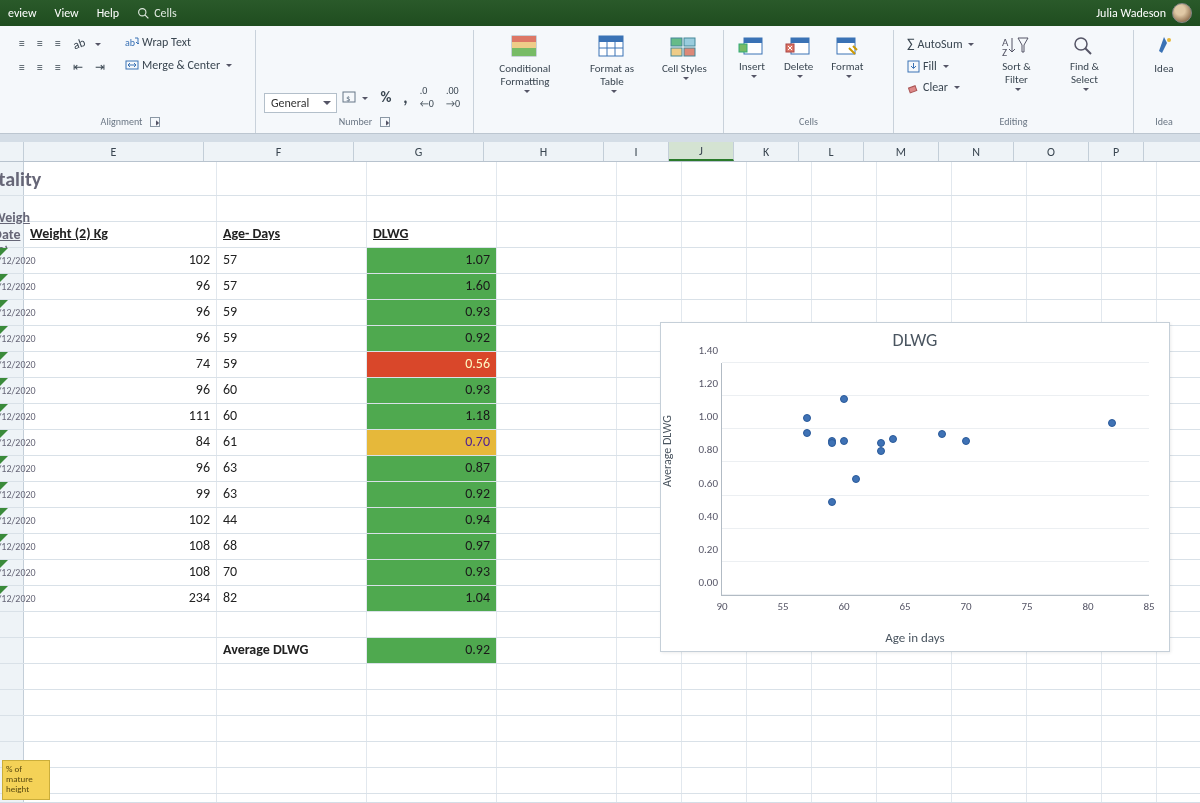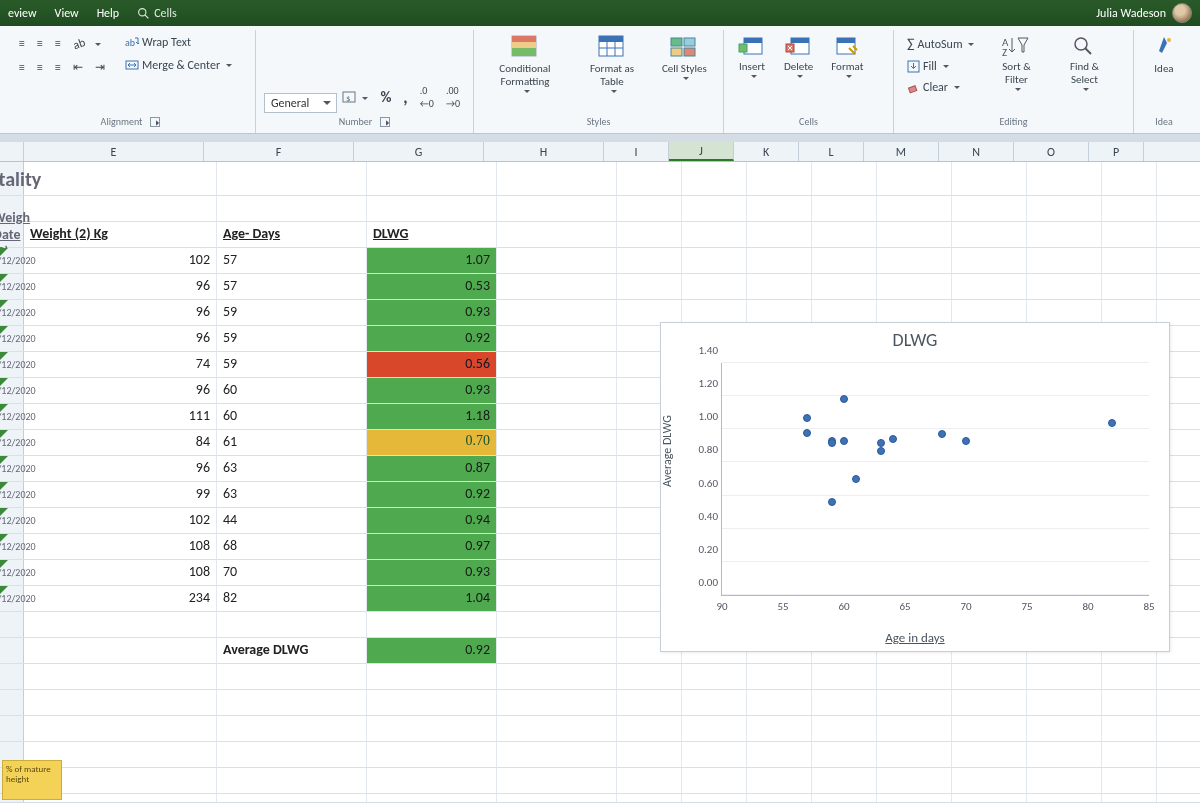--- a/index.html
+++ b/index.html
@@ -147,54 +147,54 @@
   .c-J{ width:65px;}
   .c-K{ width:65px;}
   .c-L{ width:65px;}
   .c-M{ width:75px;}
   .c-N{ width:75px;}
   .c-O{ width:75px;}
   .c-P{ width:55px;}
   .hdr-cell { font-weight:600; text-align:left; font-size:14px; }
   .hdr-underline { text-decoration:underline; }
   .green-fill{ background:#4fa94f; color:#1a1a1a; }
-  .red-fill{ background:#d9472a; color:#0f172a;}
-  .yellow-fill{ background:#e6b83a; color:#14532d;font-family:Liberation Serif, serif;}
+  .red-fill{ background:#d9472a; color:#fef9c3;}
+  .yellow-fill{ background:#e6b83a; color:#4c1d95;}
   .title-cell{ font-size:20px; font-weight:600; text-align:left;}
   
   .chart-box {
     position:absolute;
     left:660px; top:160px;
     width:510px; height:330px;
     background:#fff;
     border:1px solid #c5cfd8;
     box-shadow:1px 1px 3px rgba(0,0,0,0.08);
   }
   .chart-title{
     text-align:center; font-size:18px; color:#4a5560; margin-top:6px; font-weight:400;
   }
   .chart-area{
     position:absolute; left:60px; top:40px; right:20px; bottom:55px;
     border-left:1px solid #b2bbc4; border-bottom:1px solid #b2bbc4;
   }
   .ytick{ position:absolute; left:-42px; width:38px; text-align:right; font-size:11px; color:#556; transform:translateY(-50%);}
   .grid-h{ position:absolute; left:0; right:0; border-top:1px solid #eceff2;}
   .xtick{ position:absolute; bottom:-18px; font-size:11px; color:#556; transform:translateX(-50%);}
-  .xlabel{ position:absolute; bottom:6px; left:0; right:0; text-align:center; font-size:13px; color:#4a5560;text-decoration:underline;}
+  .xlabel{ position:absolute; bottom:6px; left:0; right:0; text-align:center; font-size:13px; color:#4a5560;}
   .ylabel{
     position:absolute; left:6px; top:50%; transform:translateY(-50%) rotate(-90deg);
     transform-origin:left center; font-size:12px; color:#4a5560; white-space:nowrap;
   }
   .pt{
     position:absolute; width:8px; height:8px; border-radius:50%;
     background:#3f72b5; border:1px solid #2a5a9a;
     transform:translate(-50%, 50%);
   }
   .sticky-note{
-    position:absolute; left:2px; bottom:2px; width:60px; height:40px;
+    position:absolute; left:2px; bottom:2px; width:48px; height:40px;
     background:#f4d257; font-size:9px; color:#5a4a10; padding:3px; line-height:1.1;
     border:1px solid #cbae3a;
   }
   .green-tri::before{
     content:""; position:absolute; left:0; top:0;
     border:4px solid transparent; border-top-color:#3a8a3a; border-left-color:#3a8a3a;
   }
   .relpos{ position:relative;}
 </style>
 </head>
@@ -316,23 +316,20 @@
       <div class="big-btn dropdown-caret">
         <svg width="30" height="26">
             <rect x="2" y="4" width="11" height="8" fill="#6b8" stroke="#489"></rect>
             <rect x="15" y="4" width="11" height="8" fill="#9cd" stroke="#489"></rect>
             <rect x="2" y="14" width="11" height="8" fill="#ec8" stroke="#489"></rect>
             <rect x="15" y="14" width="11" height="8" fill="#d87" stroke="#489"></rect>
           </svg>
         <span style="max-width:48px;">Cell Styles</span>
       </div>
     </div>
-    <div class="label">
-        <span>Styles</span>
-      </div>
   </div>
 
   <div class="ribbon-group" style="min-width:170px">
     <div class="content">
       <div class="big-btn dropdown-caret">
         <svg width="28" height="24">
             <rect x="6" y="4" width="18" height="16" fill="#fff" stroke="#3a72b5"></rect>
             <rect x="6" y="4" width="18" height="5" fill="#3a72b5"></rect>
             <rect x="1" y="10" width="8" height="8" fill="#7b6" stroke="#3a7"></rect>
           </svg>
@@ -496,21 +493,21 @@
       <div class="cell c-L"></div>
       <div class="cell c-M"></div>
       <div class="cell c-N"></div>
       <div class="cell c-O"></div>
       <div class="cell c-P"></div>
     </div>
     <div class="sheet-row">
       <div class="rowhdr relpos green-tri">18/12/2020</div>
       <div class="cell c-E">96</div>
       <div class="cell c-F">57</div>
-      <div class="cell c-G green-fill">0.53</div>
+      <div class="cell c-G green-fill">1.60</div>
       <div class="cell c-H"></div>
       <div class="cell c-I"></div>
       <div class="cell c-J"></div>
       <div class="cell c-K"></div>
       <div class="cell c-L"></div>
       <div class="cell c-M"></div>
       <div class="cell c-N"></div>
       <div class="cell c-O"></div>
       <div class="cell c-P"></div>
     </div>

